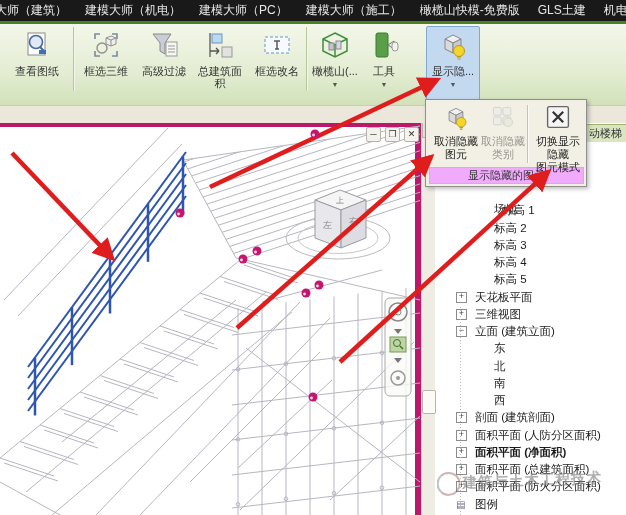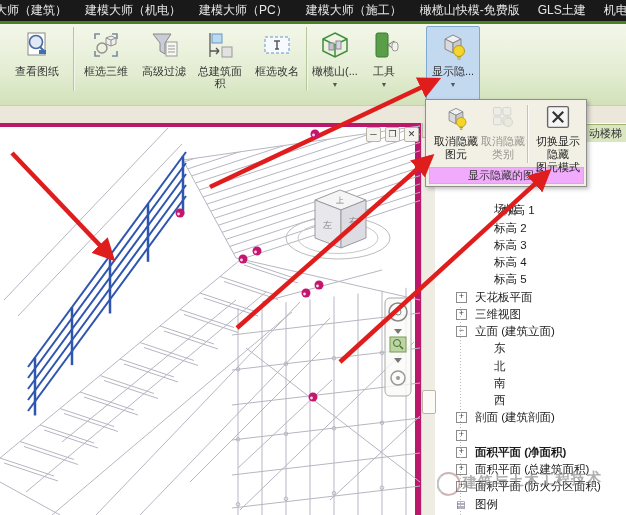--- a/index.html
+++ b/index.html
@@ -366,20 +366,21 @@
     <span class="tlab" style="left: 59px;">西</span>
   </div>
     <div class="trow" style="top: 287.25px;">
     <span class="texp" style="left: 21px;">+</span>
 
     <span class="tlab" style="left: 40px;">剖面 (建筑剖面)</span>
   </div>
     <div class="trow" style="top: 304.5px;">
     <span class="texp" style="left: 21px;">+</span>
 
+    <span class="tlab" style="left: 40px;">面积平面 (人防分区面积)</span>
   </div>
     <div class="trow" style="top: 321.75px;">
     <span class="texp" style="left: 21px;">+</span>
 
     <span class="tlab" style="left: 40px; font-weight: bold;">面积平面 (净面积)</span>
   </div>
     <div class="trow" style="top: 339px;">
     <span class="texp" style="left: 21px;">+</span>
 
     <span class="tlab" style="left: 40px;">面积平面 (总建筑面积)</span>

